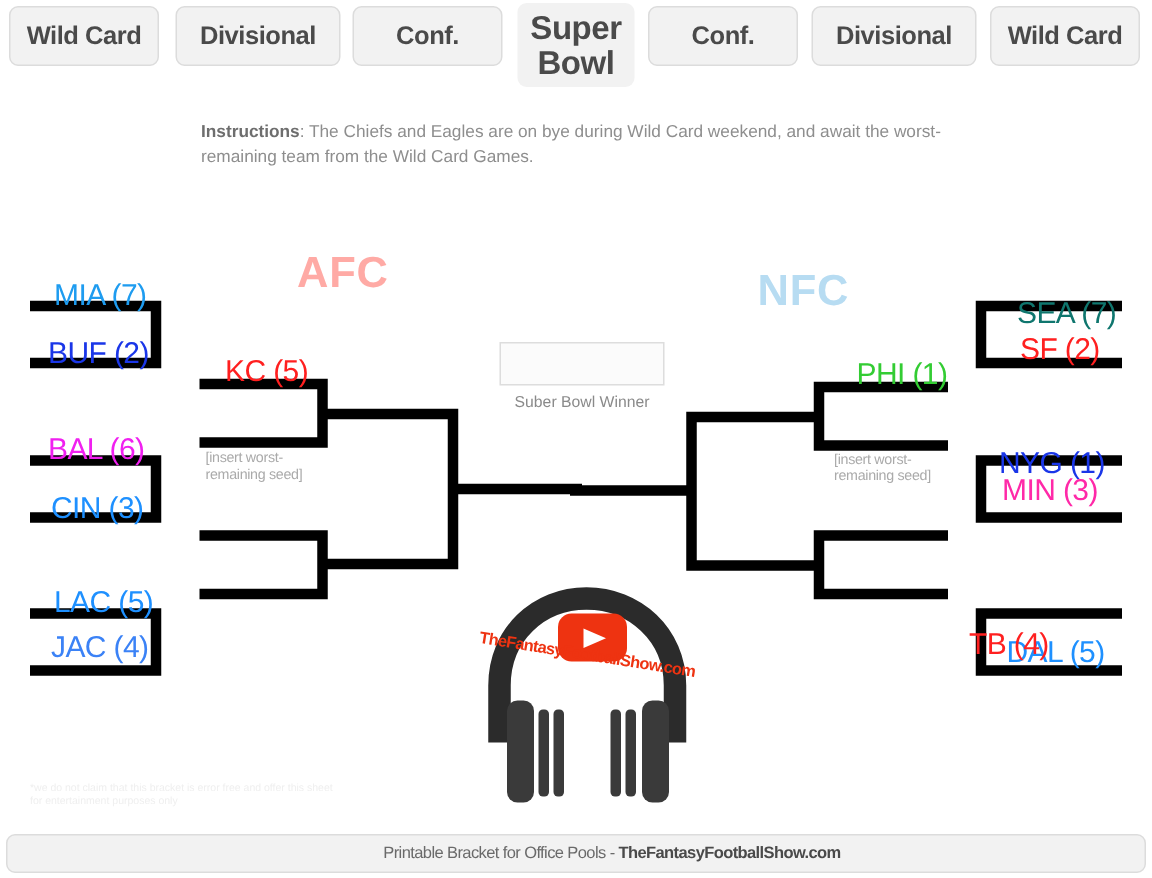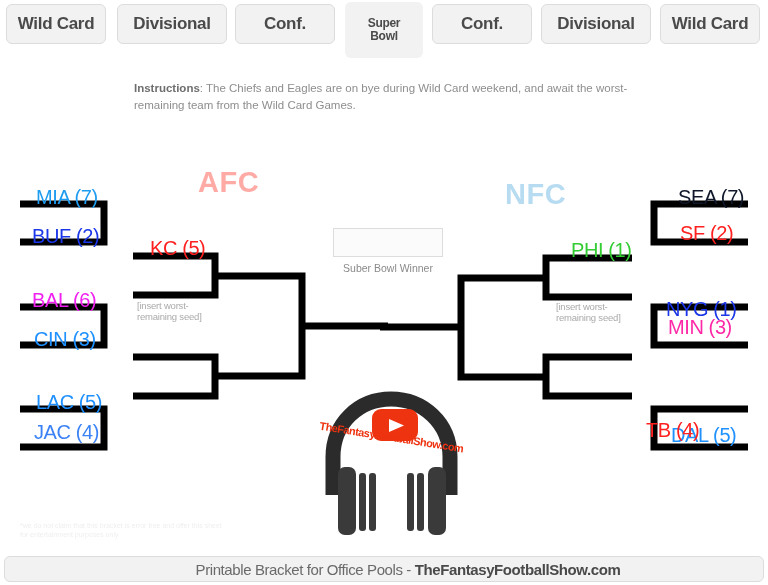--- a/index.html
+++ b/index.html
@@ -40,21 +40,21 @@
     text-align: center;
     line-height: 1.05;
     cursor: pointer;
   }
   .round-tab.superbowl {
     top: 2px;
     height: 56px;
     border: none;
     background: #f2f2f2;
     border-radius: 6px;
-    font-size: 12px;
+    font-size: 22px;
     padding: 0 6px;
   }
   .round-tab.superbowl span { display: block; }
 
   
   #instructions {
     position: absolute;
     left: 134px; top: 80px;
     width: 500px;
     font-size: 11.5px;
@@ -141,21 +141,21 @@
     left: 4px; top: 556px;
     width: 760px; height: 26px;
     background: #f2f2f2;
     border: 1px solid #dcdcdc;
     border-radius: 6px;
     display: flex;
     align-items: center;
     justify-content: center;
   }
   #footer-text {
-    font-size: 15px;
+    font-size: 11px;
     color: #6a6a6a;
     letter-spacing: -0.4px;
     margin-left: 48px;
   }
   #footer-text b { color: #4a4a4a; }
 </style>
 </head>
 <body>
 
 <div id="page">
@@ -229,21 +229,21 @@
   <div class="team" style="left:32px;top:225px;color:#1a36e8;">BUF (2)</div>
   <div class="team" style="left:32px;top:289px;color:#f020f0;">BAL (6)</div>
   <div class="team" style="left:34px;top:328px;color:#1e90ff;">CIN (3)</div>
   <div class="team" style="left:36px;top:391px;color:#1e90ff;">LAC (5)</div>
   <div class="team" style="left:34px;top:421px;color:#3b82f6;">JAC (4)</div>
 
   <div class="team" style="left:150px;top:237px;color:#ff1f1f;">KC (5)</div>
 
   <div class="seed-note" style="left:137px;top:301px;">[insert worst-remaining seed]</div>
 
-  <div class="team right" style="left:678px;top:186px;color:#0f172a;">SEA (7)</div>
+  <div class="team right" style="left:678px;top:198px;color:#0f766e;">SEA (7)</div>
   <div class="team right" style="left:680px;top:222px;color:#ff2020;">SF (2)</div>
   <div class="team right" style="left:666px;top:298px;color:#1a36e8;">NYG (1)</div>
   <div class="team right" style="left:668px;top:316px;color:#ff29a8;">MIN (3)</div>
   <div class="team right" style="left:671px;top:388px;color:#1e90ff;margin-top:36px;">DAL (5)</div>
   <div class="team right" style="left:646px;top:419px;color:#ff2020;">TB (4)</div>
 
   <div class="team" style="left:571px;top:239px;color:#33cc33;">PHI (1)</div>
 
   <div class="seed-note" style="left:556px;top:302px;">[insert worst-remaining seed]</div>
 

